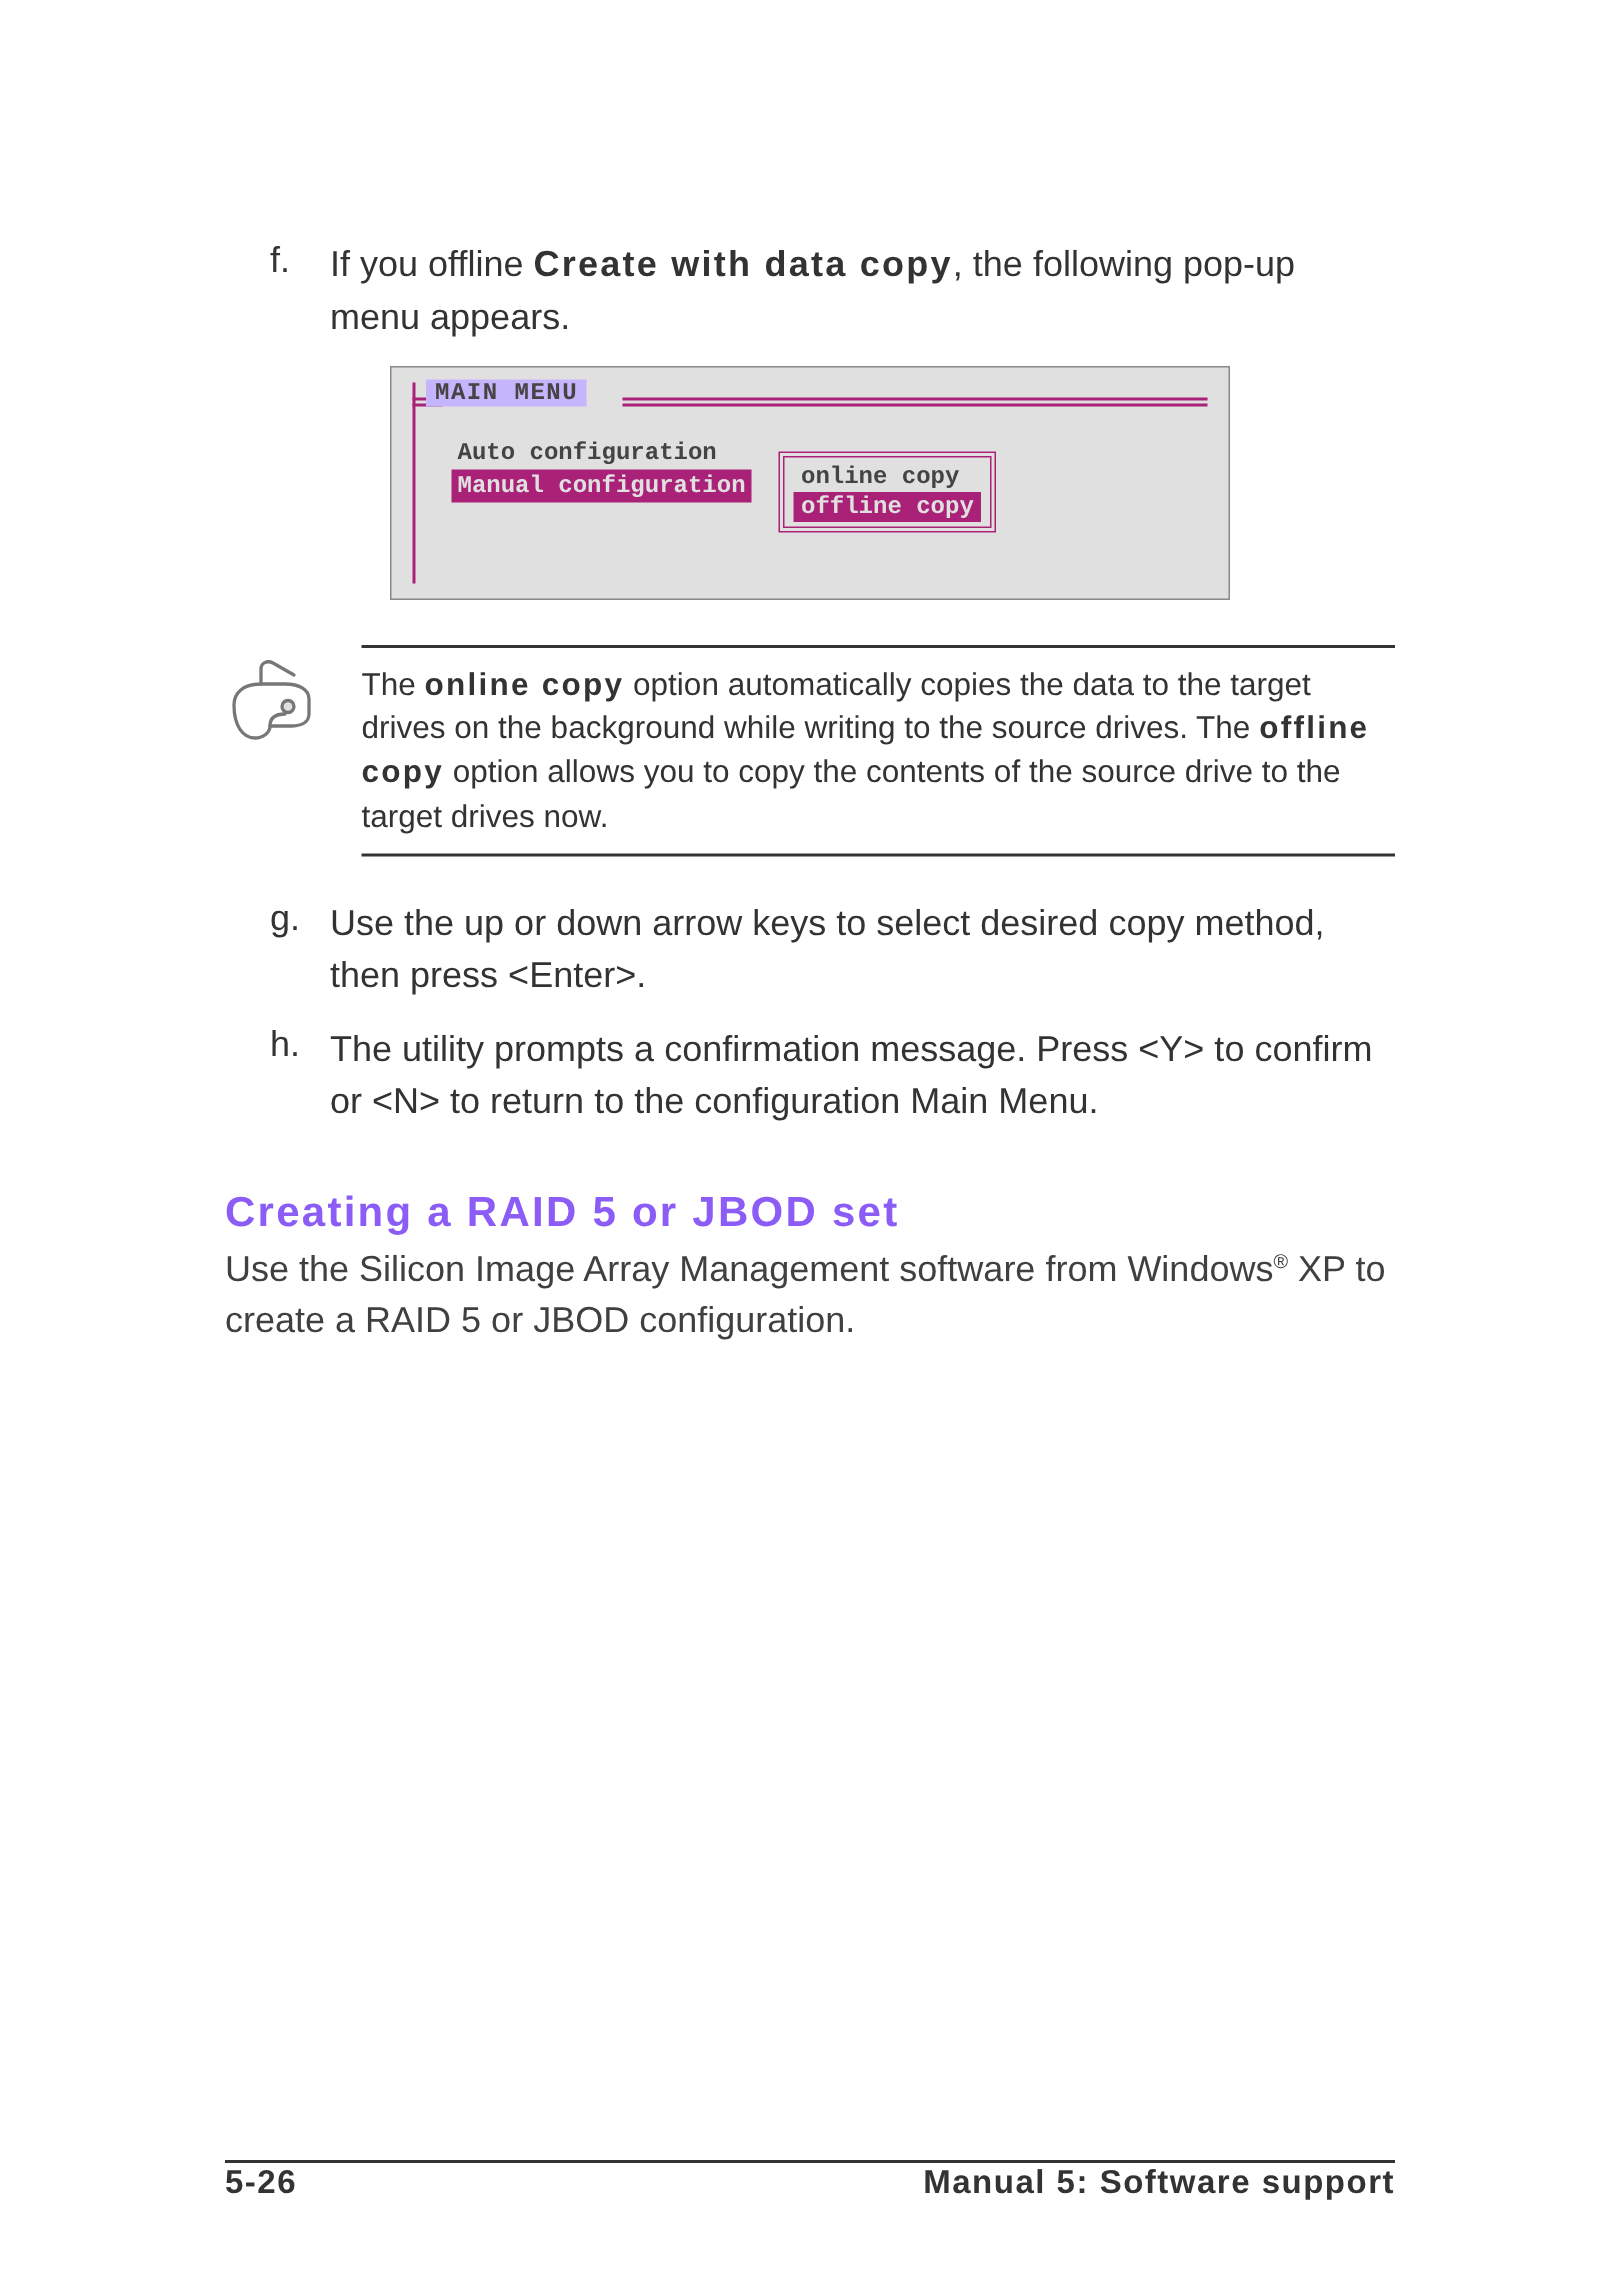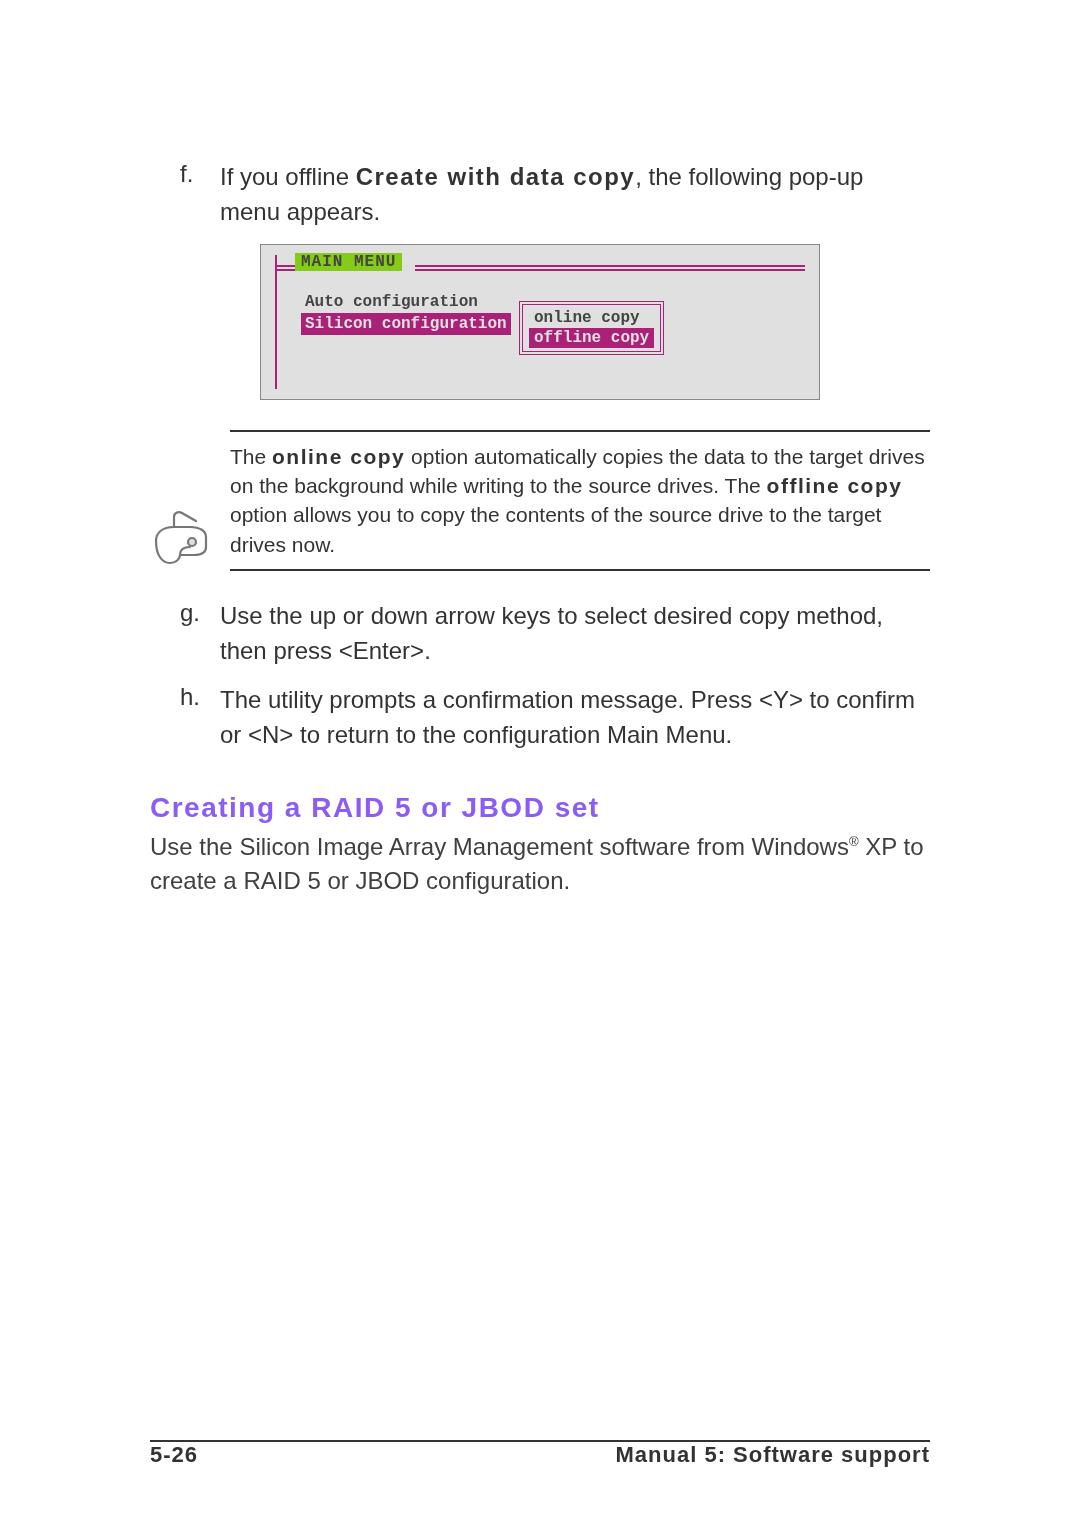--- a/index.html
+++ b/index.html
@@ -63,23 +63,23 @@
   .fig-title-line-l,
   .fig-title-line-r {
     position: absolute;
     top: 10px;
     border-top: 2px solid #aa2277;
     border-bottom: 2px solid #aa2277;
     height: 2px;
   }
   .fig-title-label {
     position: absolute;
-    left: 20px;
+    left: 9px;
     top: -2px;
-    background: #84cc16;
+    background: #c4b5fd;
     padding: 0 6px;
     font-family: "Courier New", monospace;
     font-weight: 700;
     font-size: 16px;
     color: #444;
     letter-spacing: 1px;
   }
   .fig-left-border {
     position: absolute;
     left: 14px;
@@ -120,22 +120,22 @@
     white-space: nowrap;
   }
   .popup .opt.selected {
     background: #aa2277;
     color: #e0e0e0;
   }
 
   
   .note {
     display: flex;
-    gap: 16px;
-    align-items: flex-end;
+    gap: 27px;
+    align-items: flex-start;
     margin: 14px 0 28px 0;
   }
   .note-icon {
     flex: 0 0 64px;
     height: 64px;
     margin-top: 6px;
   }
   .note-icon svg { width: 64px; height: 64px; }
   .note-body {
     flex: 1;
@@ -189,21 +189,21 @@
 
   <div class="figure">
     <div class="fig-left-border"></div>
     <div class="fig-title-cut">
       <div class="fig-title-line-l" style="left:0; width:20px;"></div>
       <div class="fig-title-label">MAIN MENU</div>
       <div class="fig-title-line-r" style="left:140px; right:0;"></div>
     </div>
     <div class="fig-menu">
       <div><span class="menu-item">Auto configuration</span></div>
-      <div><span class="menu-item selected">Silicon configuration</span></div>
+      <div><span class="menu-item selected">Manual configuration</span></div>
     </div>
     <div class="popup">
       <div class="opt">online copy</div>
       <div class="opt selected">offline copy</div>
     </div>
   </div>
 
   <div class="note">
     <div class="note-icon">
       <svg viewBox="0 0 64 64">

